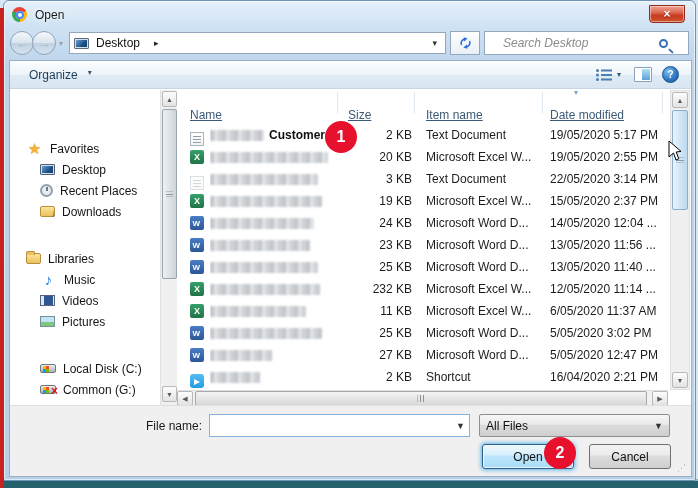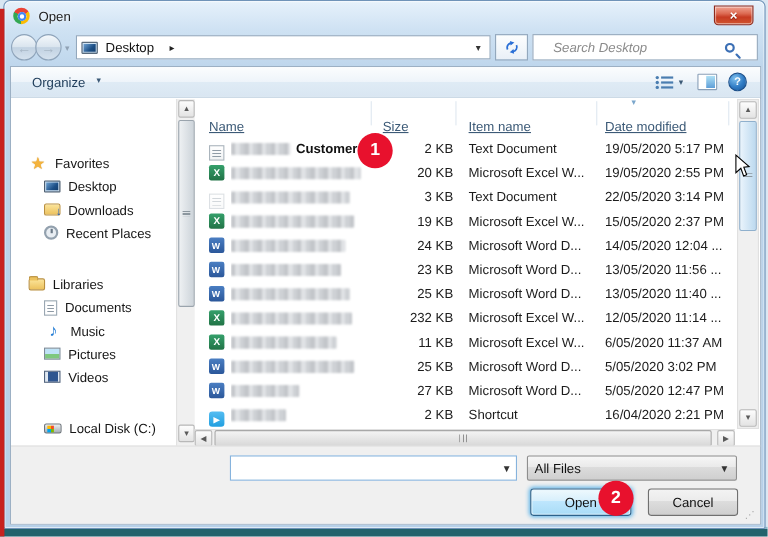--- a/index.html
+++ b/index.html
@@ -282,66 +282,66 @@
       <span class="s-ic si-star"></span>
       <span class="s-lb">Favorites</span>
     </div>
     <div class="s-items">
   <div class="s-row itm s-item">
     <span class="s-ic si-desktop"></span>
     <span class="s-lb">Desktop</span>
   </div>
 
   <div class="s-row itm s-item">
+    <span class="s-ic si-recent"></span>
+    <span class="s-lb">Recent Places</span>
+  </div>
+
+  <div class="s-row itm s-item">
     <span class="s-ic si-downloads"></span>
     <span class="s-lb">Downloads</span>
-  </div>
-
-  <div class="s-row itm s-item">
-    <span class="s-ic si-recent"></span>
-    <span class="s-lb">Recent Places</span>
   </div>
 </div>
   </div>
 
   <div class="s-group">
     <div class="s-row hdr">
       <span class="s-ic si-folder"></span>
       <span class="s-lb">Libraries</span>
     </div>
     <div class="s-items">
-  <div class="s-row itm s-item">
-    <span class="s-ic si-documents"></span>
-    <span class="s-lb">Documents</span>
-  </div>
 
   <div class="s-row itm s-item">
     <span class="s-ic si-music"></span>
     <span class="s-lb">Music</span>
   </div>
 
   <div class="s-row itm s-item">
+    <span class="s-ic si-videos"></span>
+    <span class="s-lb">Videos</span>
+  </div>
+
+  <div class="s-row itm s-item">
     <span class="s-ic si-pictures"></span>
     <span class="s-lb">Pictures</span>
   </div>
-
-  <div class="s-row itm s-item">
-    <span class="s-ic si-videos"></span>
-    <span class="s-lb">Videos</span>
-  </div>
 </div>
   </div>
 
   <div class="s-group">
     <div class="s-items">
   <div class="s-row itm s-item">
     <span class="s-ic si-disk"></span>
     <span class="s-lb">Local Disk (C:)</span>
   </div>
 
+  <div class="s-row itm s-item">
+    <span class="s-ic si-disk-x"></span>
+    <span class="s-lb">Common (G:)</span>
+  </div>
 </div>
   </div>
 </div>
 
         <div class="sb-scroll">
           <div class="sc-btn sb-up">▲</div>
           <div class="sb-thumb">
               <div class="grip-h"></div>
             </div>
           <div class="sc-btn sb-dn">▼</div>
@@ -494,20 +494,21 @@
         <div class="h-scroll">
           <div class="hs-btn hs-l">◀</div>
           <div class="hs-thumb">
               <div class="grip-v"></div>
             </div>
           <div class="hs-btn hs-r">▶</div>
         </div>
       </div>
 
       <div class="footer">
+        <div class="fn-label">File name:</div>
         <div class="fn-combo">
           <input class="fn-input" type="text" value="" style="">
           <span class="combo-arrow">▼</span>
         </div>
         <div class="ft-combo">
           <span class="ft-label">All Files</span>
           <span class="combo-arrow">▼</span>
         </div>
         <div class="btn btn-open">
           <span>Open</span>

